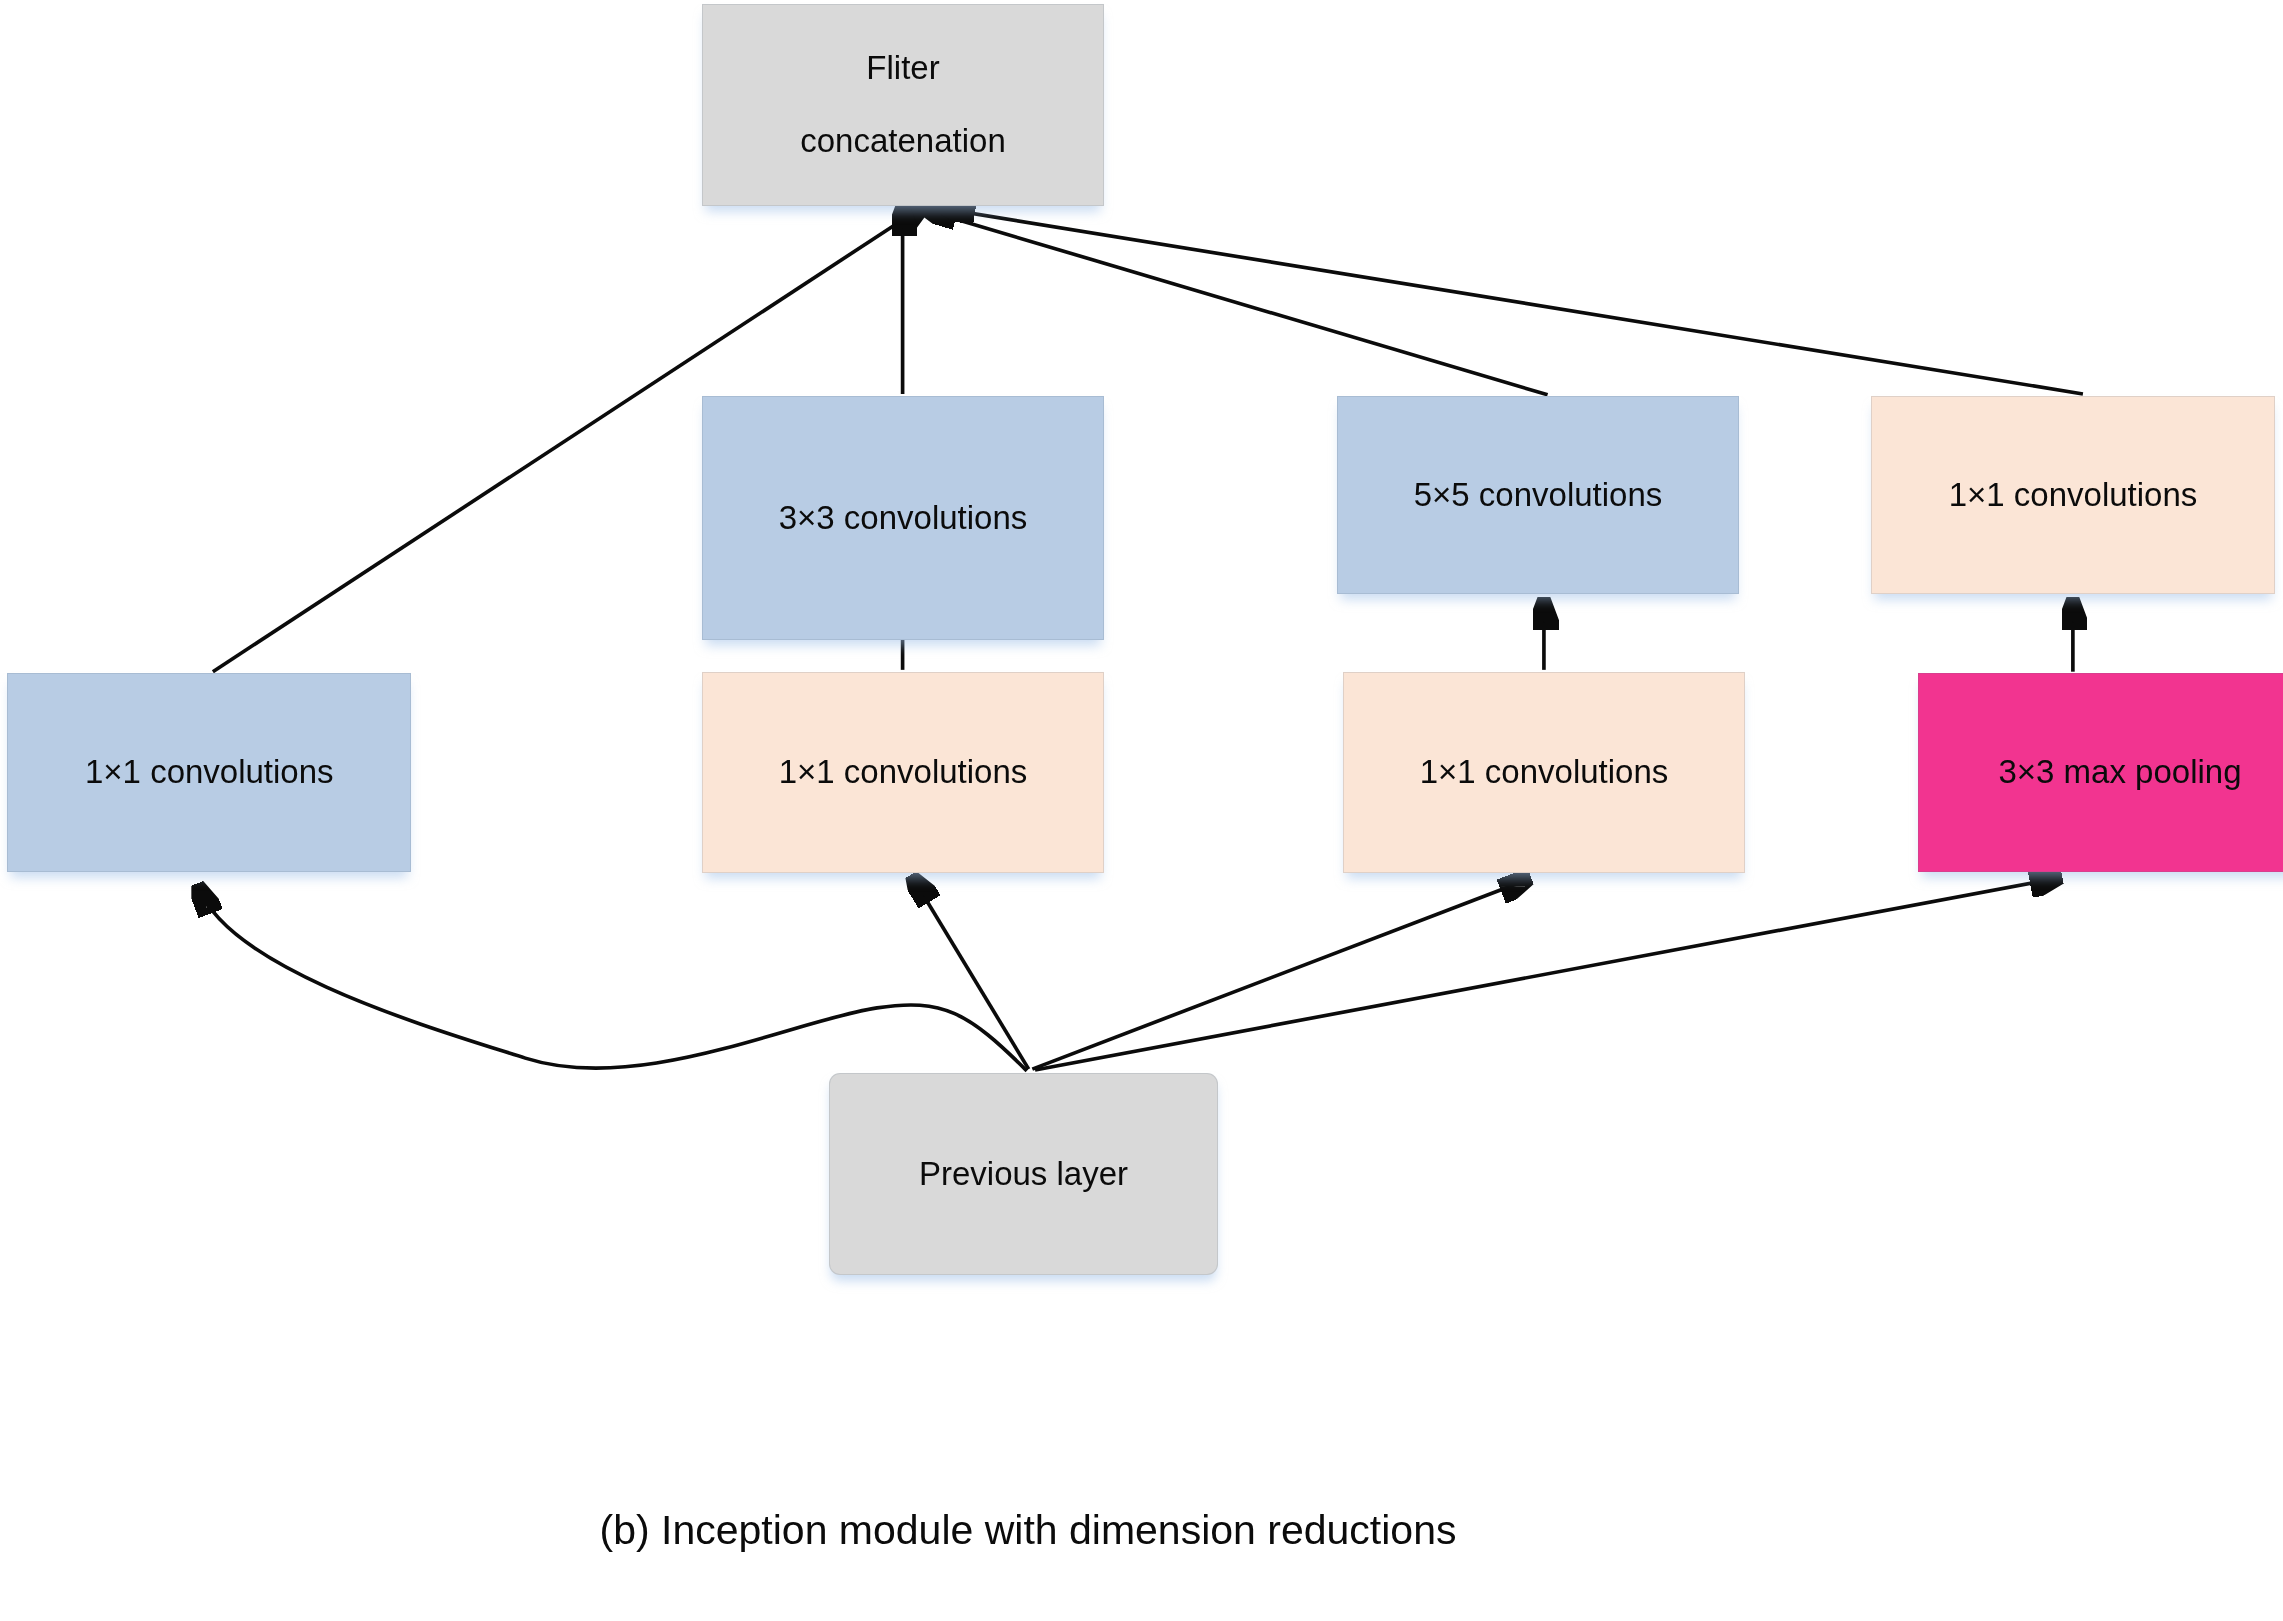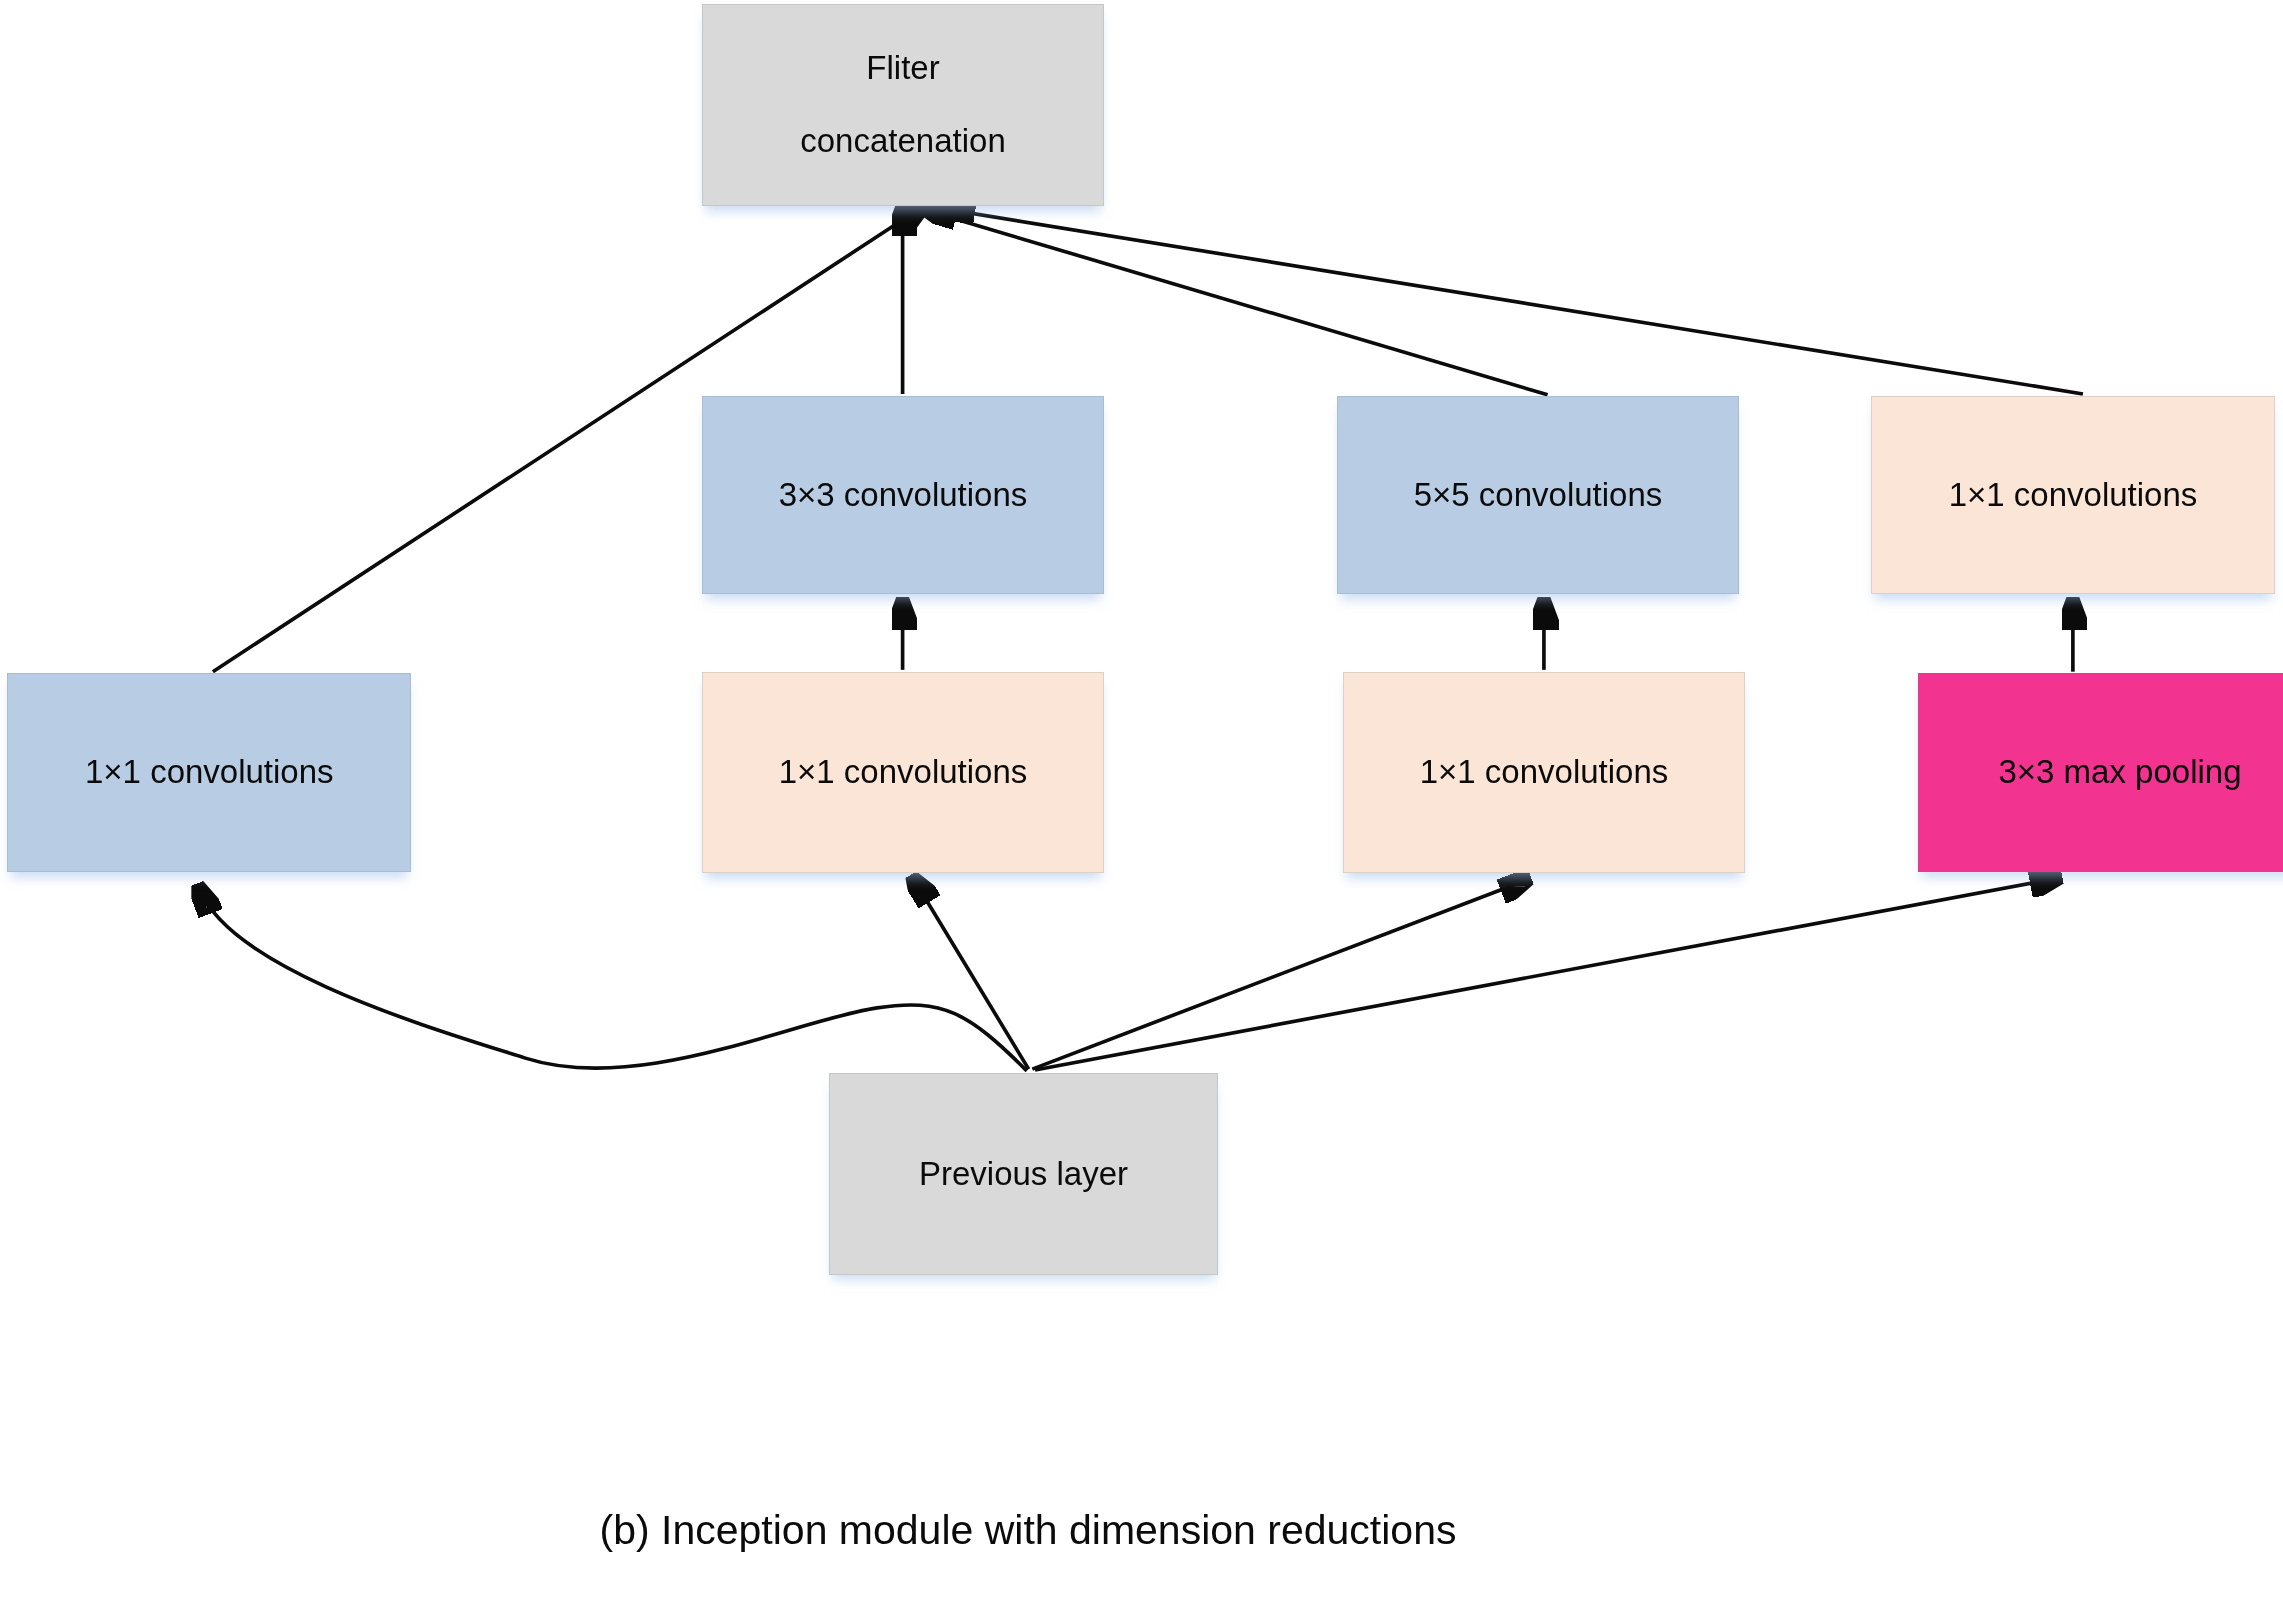--- a/index.html
+++ b/index.html
@@ -33,21 +33,21 @@
     font-size: 33px;
     line-height: 1.35;
     color: #0b0b0b;
     border: 0.9px solid rgba(100, 115, 135, 0.18);
     box-shadow: 0 8.2px 11px -2.7px rgba(158, 192, 232, 0.55);
     gap: 28px;
   }
   .node.multiline { flex-direction: column; }
   
   #n-filter-concat { left: 702px;  top: 3.7px;    width: 402px; height: 202px; }
-  #n-conv3x3      { left: 702px;  top: 396px;  width: 402px; height: 198px; }
+  #n-conv3x3      { left: 702px;  top: 396px;  width: 402px; height: 244px; }
   #n-conv5x5      { left: 1337px; top: 396px;  width: 402px; height: 198px; }
   #n-conv1x1-d    { left: 1871px; top: 396px;  width: 404px; height: 198px; }
   #n-conv1x1-a    { left: 7.3px;    top: 673px;  width: 404px; height: 199px; }
   #n-conv1x1-b    { left: 702px;  top: 672px;  width: 402px; height: 201px; }
   #n-conv1x1-c    { left: 1343px; top: 672px;  width: 402px; height: 201px; }
   #n-maxpool      { left: 1871px; top: 673px;  width: 404px; height: 199px; }
   #n-previous     { left: 829px;  top: 1073px; width: 389px; height: 202px; }
   .caption {
     position: absolute;
     left: 0px;
@@ -113,20 +113,20 @@
   </div>
 
   <div class="node" id="n-conv1x1-c" style="background: rgb(251, 229, 214);">
     <span>1×1 convolutions</span>
   </div>
 
   <div class="node" id="n-maxpool" style="background: rgb(242, 52, 144); margin-left: 47px;">
     <span>3×3 max pooling</span>
   </div>
 
-  <div class="node" id="n-previous" style="background: rgb(217, 217, 217);">
+  <div class="node" id="n-previous" style="background: rgb(217, 217, 217); border-radius: 11px;">
     <span>Previous layer</span>
   </div>
 
   <div class="caption">(b) Inception module with dimension reductions</div>
 
 </div>
 
 
 </body></html>

